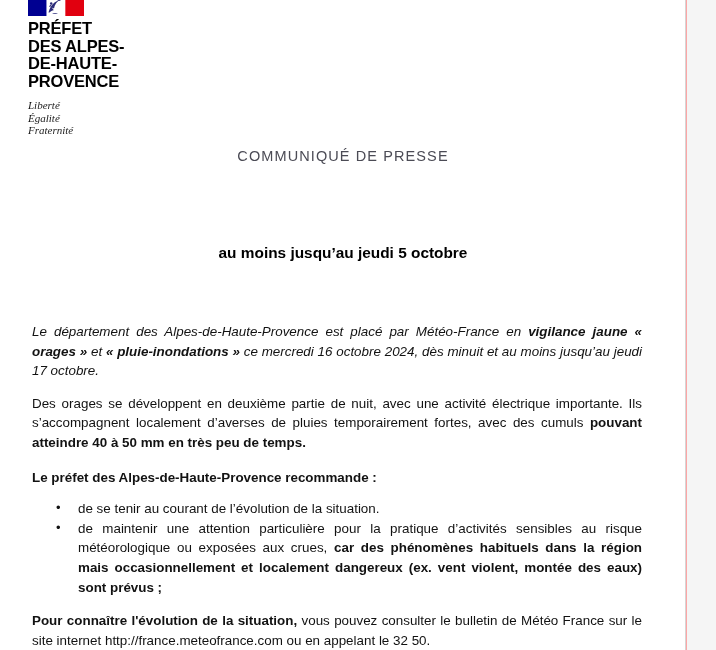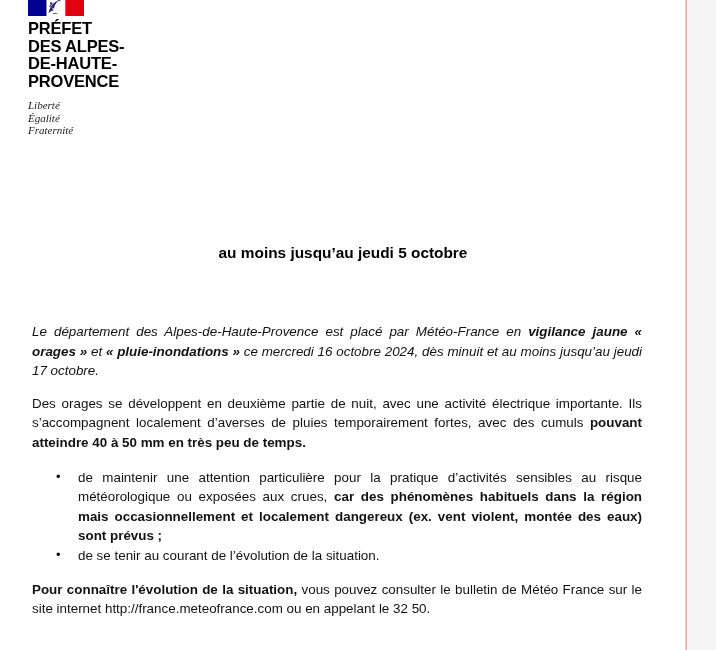--- a/index.html
+++ b/index.html
@@ -203,45 +203,47 @@
       </svg>
       <div class="ministry-name">PRÉFET
 DES ALPES-
 DE-HAUTE-
 PROVENCE</div>
       <div class="motto">Liberté
 Égalité
 Fraternité</div>
     </div>
 
+    <div class="cp-header">COMMUNIQUÉ DE PRESSE</div>
 
 
     <h1 class="cp-title">
       <span class="tline">au moins jusqu’au jeudi 5 octobre</span>
     </h1>
 
     <div class="body-area">
 
       <p class="para lead">
         <span>Le département des Alpes-de-Haute-Provence est placé par Météo-France en </span><b>vigilance jaune « orages »</b><span> et </span><b>« pluie-inondations »</b><span> ce mercredi 16 octobre 2024, dès minuit et au moins jusqu’au jeudi 17 octobre.</span>
       </p>
 
       <p class="para">
         <span>Des orages se développent en deuxième partie de nuit, avec une activité électrique importante. Ils s’accompagnent localement d’averses de pluies temporairement fortes, avec des cumuls </span><b>pouvant atteindre 40 à 50 mm en très peu de temps.</b>
       </p>
 
 
+      <p class="reco-head">Le préfet des Alpes-de-Haute-Provence recommande :</p>
 
       <ul class="reco-list">
+        <li>
+          <span>de se tenir au courant de l’évolution de la situation.</span>
+        </li>
         <li>
           <span>de maintenir une attention particulière pour la pratique d’activités sensibles au risque météorologique ou exposées aux crues, </span><b>car des phénomènes habituels dans la région mais occasionnellement et localement dangereux (ex. vent violent, montée des eaux) sont prévus ;</b>
         </li>
-        <li>
-          <span>de se tenir au courant de l’évolution de la situation.</span>
-        </li>
       </ul>
 
       <p class="closing">
         <b>Pour connaître l'évolution de la situation,</b><span> vous pouvez consulter le bulletin de Météo France sur le site internet http://france.meteofrance.com ou en appelant le 32 50.</span>
       </p>
 
     </div>
   </div>
 </div>
 

